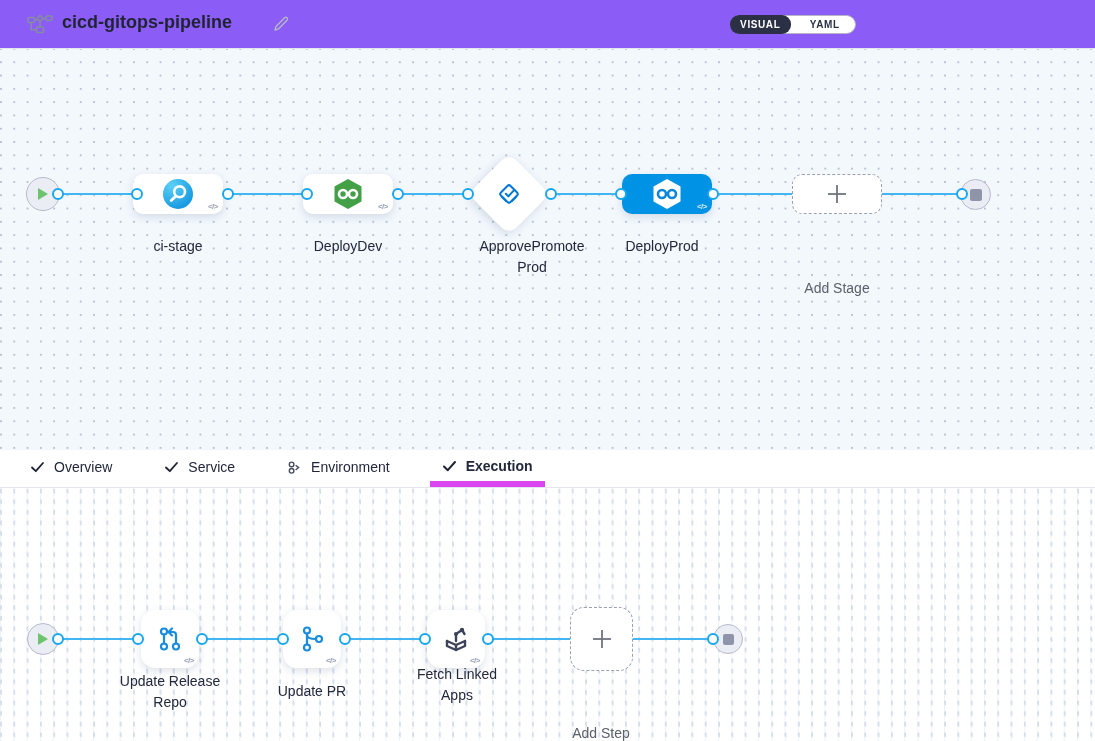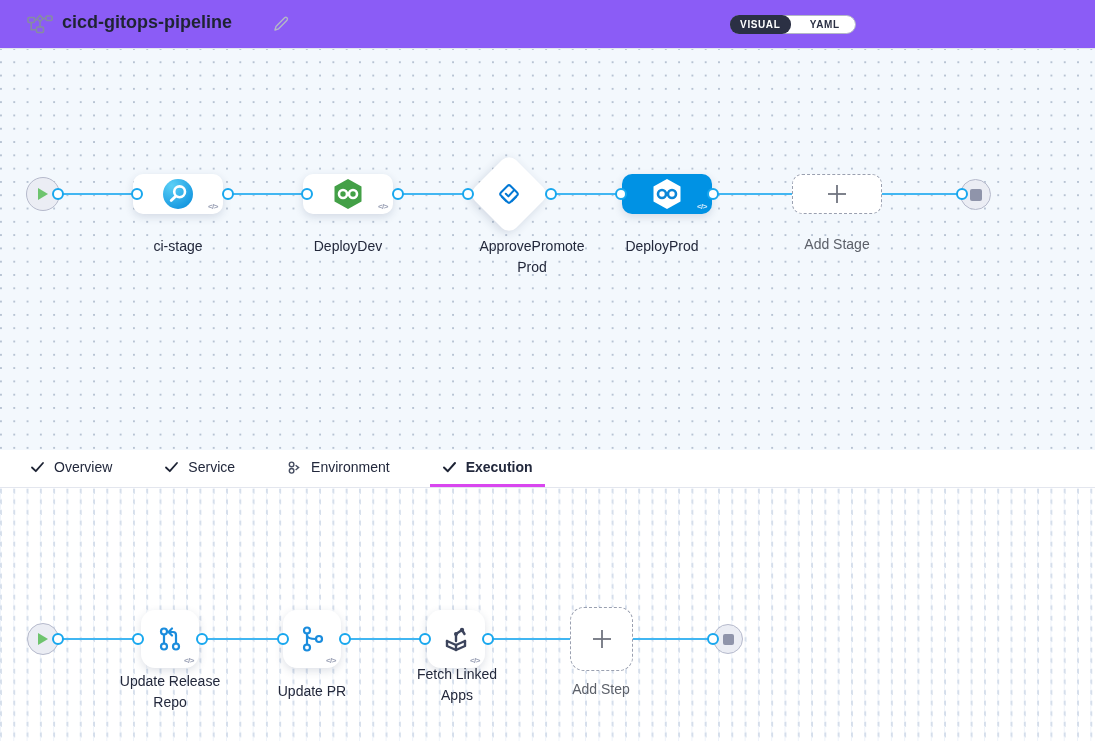--- a/index.html
+++ b/index.html
@@ -41,27 +41,27 @@
   .add-node{position:absolute;background:#fff;border:1.6px dashed #9aa0b0;box-sizing:border-box;
     z-index:2;display:flex;align-items:center;justify-content:center;cursor:pointer;}
   .diamond{position:absolute;width:58px;height:58px;background:#fff;border-radius:10px;
     transform:rotate(45deg);box-shadow:0 3px 10px rgba(35,57,92,.16);z-index:2;cursor:pointer;}
   .diamond-icon{position:absolute;z-index:3;cursor:pointer;}
 
   .code-badge{position:absolute;right:5px;bottom:3px;font-size:8px;font-weight:700;color:#9aa0b5;letter-spacing:-.5px;}
   .code-badge.light{color:#cfe9fb;}
 
   .node-label{position:absolute;font-size:14px;line-height:21px;color:#23283b;text-align:center;overflow-wrap:anywhere;z-index:2;}
-  .node-label.muted{color:#5c6069;}
+  .node-label.muted{color:#5c6069;margin-top:44px;}
 
   
   .tabbar{position:absolute;left:0;top:450px;width:1095px;height:38px;background:#fff;
     border-bottom:1px solid #e3e6ee;box-sizing:border-box;display:flex;align-items:stretch;padding-left:18px;gap:28px;z-index:10;}
   .tab{display:flex;align-items:center;gap:9px;padding:0 12px;font-size:14px;color:#22283c;cursor:pointer;border-bottom:3px solid rgba(0,0,0,0);box-sizing:border-box;}
-  .tab.active{font-weight:700;border-bottom:3px solid #d946ef;}
+  .tab.active{font-weight:700;border-bottom:6px solid #d946ef;}
 </style>
 </head>
 <body>
 
 <div class="app">
 
   <div class="header">
     <svg class="hdr-icon" viewBox="0 0 26 22" fill="none" stroke="#868ca2" stroke-width="1.6">
       <rect x="1" y="4.5" width="6.5" height="5" rx="1"></rect>
       <rect x="19" y="3" width="6" height="4.5" rx="1"></rect>

